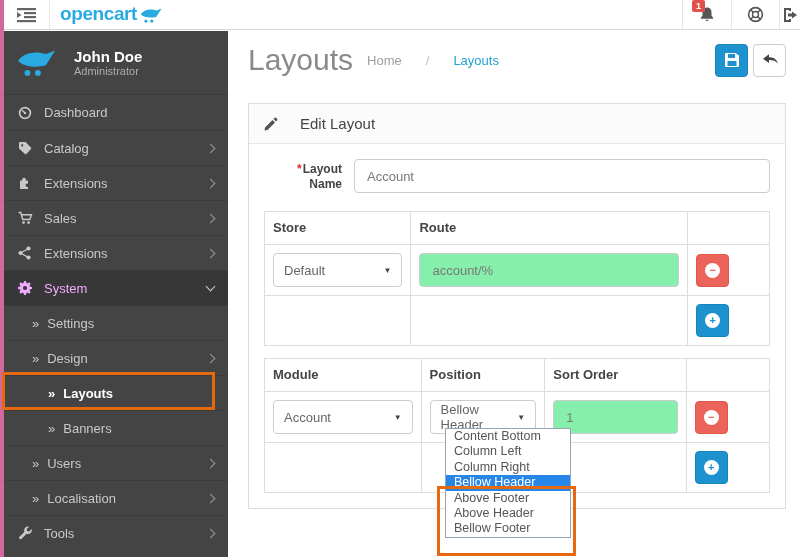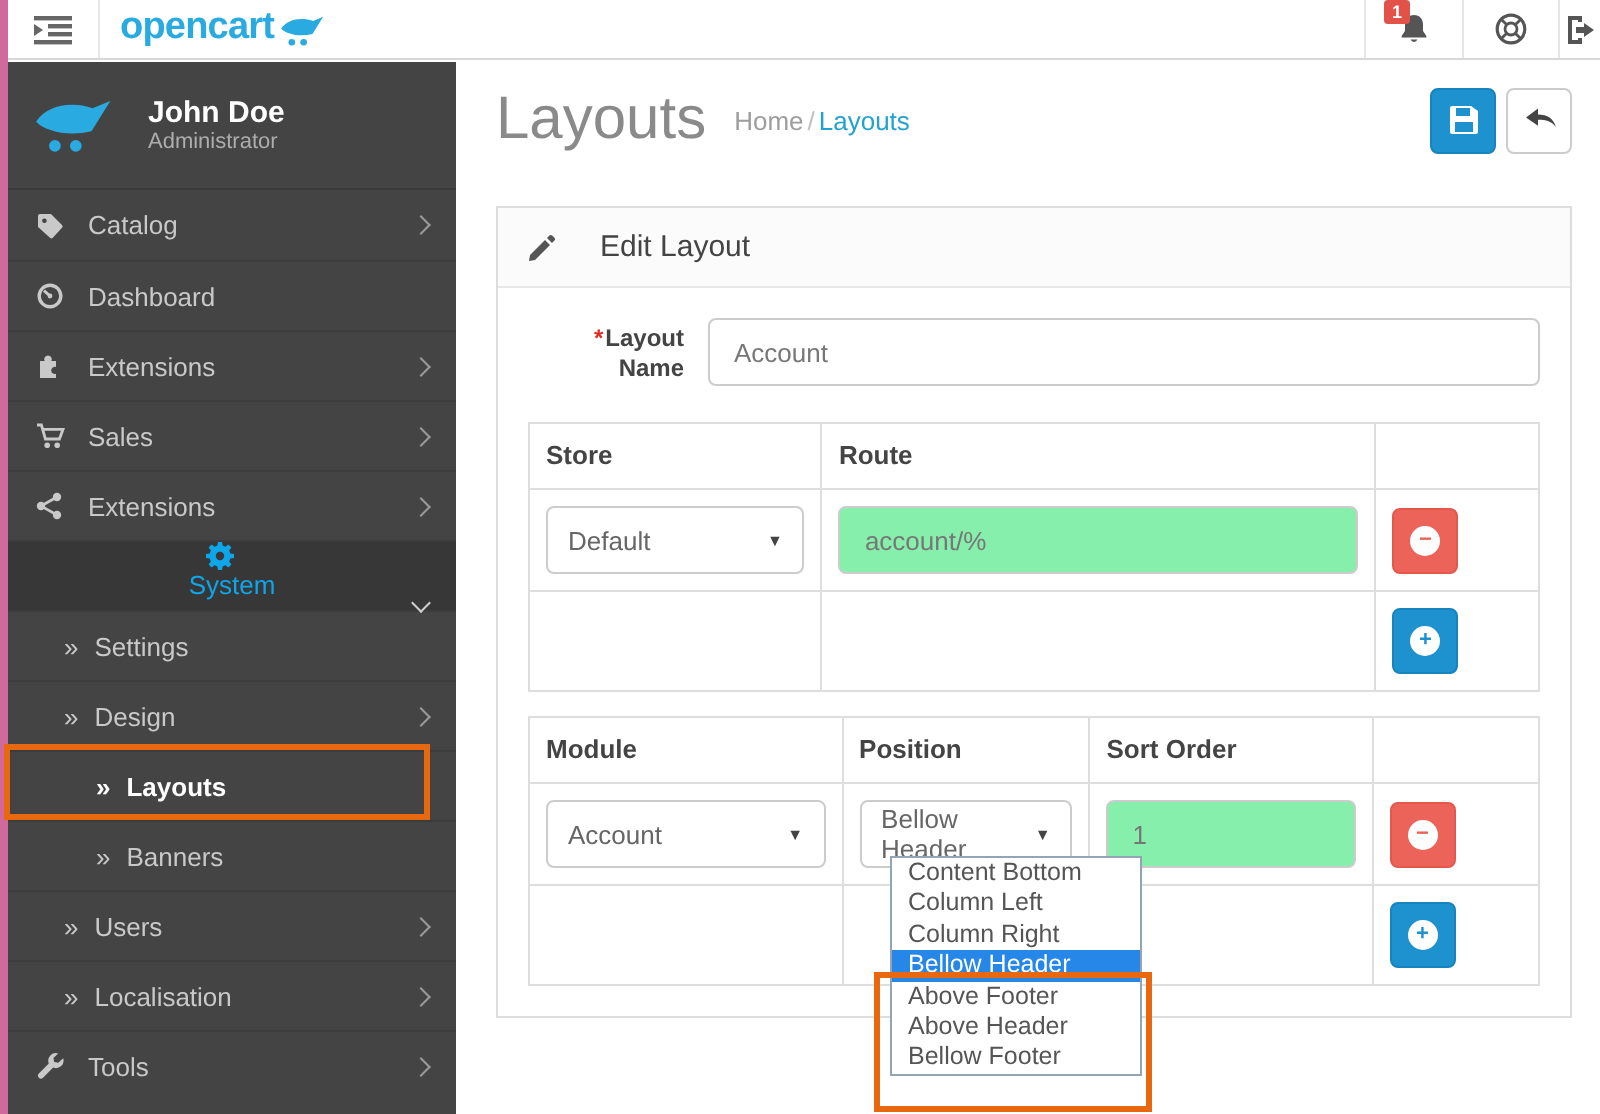--- a/index.html
+++ b/index.html
@@ -31,34 +31,34 @@
     border-bottom:1px solid #3a3a3a;}
   .user-cart{width:46px;height:28px;flex:none;}
   .user-text{margin-left:11px;}
   .user-name{font-size:15px;font-weight:bold;color:#fff;line-height:17px;}
   .user-role{font-size:11px;color:#adadad;line-height:13px;}
   .menu-item{height:35px;box-sizing:border-box;display:flex;align-items:center;
     padding:0 14px;color:#c9c9c9;font-size:13px;border-top:1px solid #3c3c3c;cursor:pointer;}
   .menu-item:first-child{border-top:none;}
   .menu-item.lvl1{padding-left:28px;}
   .menu-item.lvl2{padding-left:44px;}
-  .menu-item.active{background:#373737;color:#0ea5e9;flex-direction:column;}
+  .menu-item.active{background:#373737;color:#f0abfc;}
   .menu-item.selected{color:#fff;font-weight:bold;}
   .mi-icon{width:17px;margin-right:9px;display:flex;align-items:center;color:inherit;}
   .angles{margin-right:8px;font-size:13px;}
   .mi-label{flex:1;}
   .chev{display:inline-block;width:6px;height:6px;border-right:1.5px solid #9a9a9a;border-bottom:1.5px solid #9a9a9a;margin-left:auto;}
   .chev.r{transform:rotate(-45deg);}
   .chev.d{transform:rotate(45deg);border-color:#cfcfcf;margin-top:-3px;}
 
   
   .main{position:absolute;left:228px;top:31px;width:572px;height:526px;background:#fff;}
   .page-row{position:absolute;left:20px;right:14px;top:12px;display:flex;align-items:center;}
   .page-title{font-size:30px;color:#8a8a8a;font-weight:400;line-height:34px;}
-  .breadcrumb{margin-left:14px;margin-top:0;font-size:13px;display:flex;align-items:center;gap:2px;}
+  .breadcrumb{margin-left:14px;margin-top:0;font-size:13px;display:flex;align-items:center;gap:24px;}
   .bc-home{color:#9d9d9d;cursor:pointer;}
   .bc-sep{color:#c0c0c0;}
   .bc-current{color:#23a1d1;cursor:pointer;}
   .page-buttons{margin-left:auto;display:flex;gap:5px;}
   .btn-save{width:33px;height:33px;background:#1e91cf;border:1px solid #1884bd;border-radius:4px;
     display:flex;align-items:center;justify-content:center;cursor:pointer;box-sizing:border-box;}
   .btn-back{width:33px;height:33px;background:#fff;border:1px solid #ccc;border-radius:4px;
     display:flex;align-items:center;justify-content:center;cursor:pointer;box-sizing:border-box;}
 
   
@@ -162,35 +162,35 @@
       </svg>
     <div class="user-text">
       <div class="user-name">John Doe</div>
       <div class="user-role">Administrator</div>
     </div>
   </div>
   <div>
       <div class="menu-item lvl0">
         <span class="mi-icon">
           <svg width="14" height="14" viewBox="0 0 14 14">
-            <path fill="currentColor" fill-rule="evenodd" d="M1 7.5V2a1 1 0 0 1 1-1h5.5L13 6.5a1 1 0 0 1 0 1.4L8.4 12.9a1 1 0 0 1-1.4 0L1 7.5zm3.2-4.3a1.15 1.15 0 1 0 0 2.3 1.15 1.15 0 0 0 0-2.3z"></path>
-          </svg>
-        </span>
-        <span class="mi-label">Catalog</span>
-        <span class="chev r"></span>
-      </div>
-      <div class="menu-item lvl0">
-        <span class="mi-icon">
-          <svg width="14" height="14" viewBox="0 0 14 14">
             <circle cx="7" cy="7" r="5.4" fill="none" stroke="currentColor" stroke-width="1.7"></circle>
             <path d="M7 7L4 4.3" stroke="currentColor" stroke-width="1.5"></path>
             <circle cx="7" cy="7" r="1.2" fill="currentColor"></circle>
           </svg>
         </span>
         <span class="mi-label">Dashboard</span>
+      </div>
+      <div class="menu-item lvl0">
+        <span class="mi-icon">
+          <svg width="14" height="14" viewBox="0 0 14 14">
+            <path fill="currentColor" fill-rule="evenodd" d="M1 7.5V2a1 1 0 0 1 1-1h5.5L13 6.5a1 1 0 0 1 0 1.4L8.4 12.9a1 1 0 0 1-1.4 0L1 7.5zm3.2-4.3a1.15 1.15 0 1 0 0 2.3 1.15 1.15 0 0 0 0-2.3z"></path>
+          </svg>
+        </span>
+        <span class="mi-label">Catalog</span>
+        <span class="chev r"></span>
       </div>
       <div class="menu-item lvl0">
         <span class="mi-icon">
           <svg width="14" height="14" viewBox="0 0 14 14">
             <path fill="currentColor" d="M2 4.5h2.3a1.9 1.9 0 1 1 3.4 0H10v3a1.8 1.8 0 1 0 0 3.4V13H2z"></path>
           </svg>
         </span>
         <span class="mi-label">Extensions</span>
         <span class="chev r"></span>
       </div>

